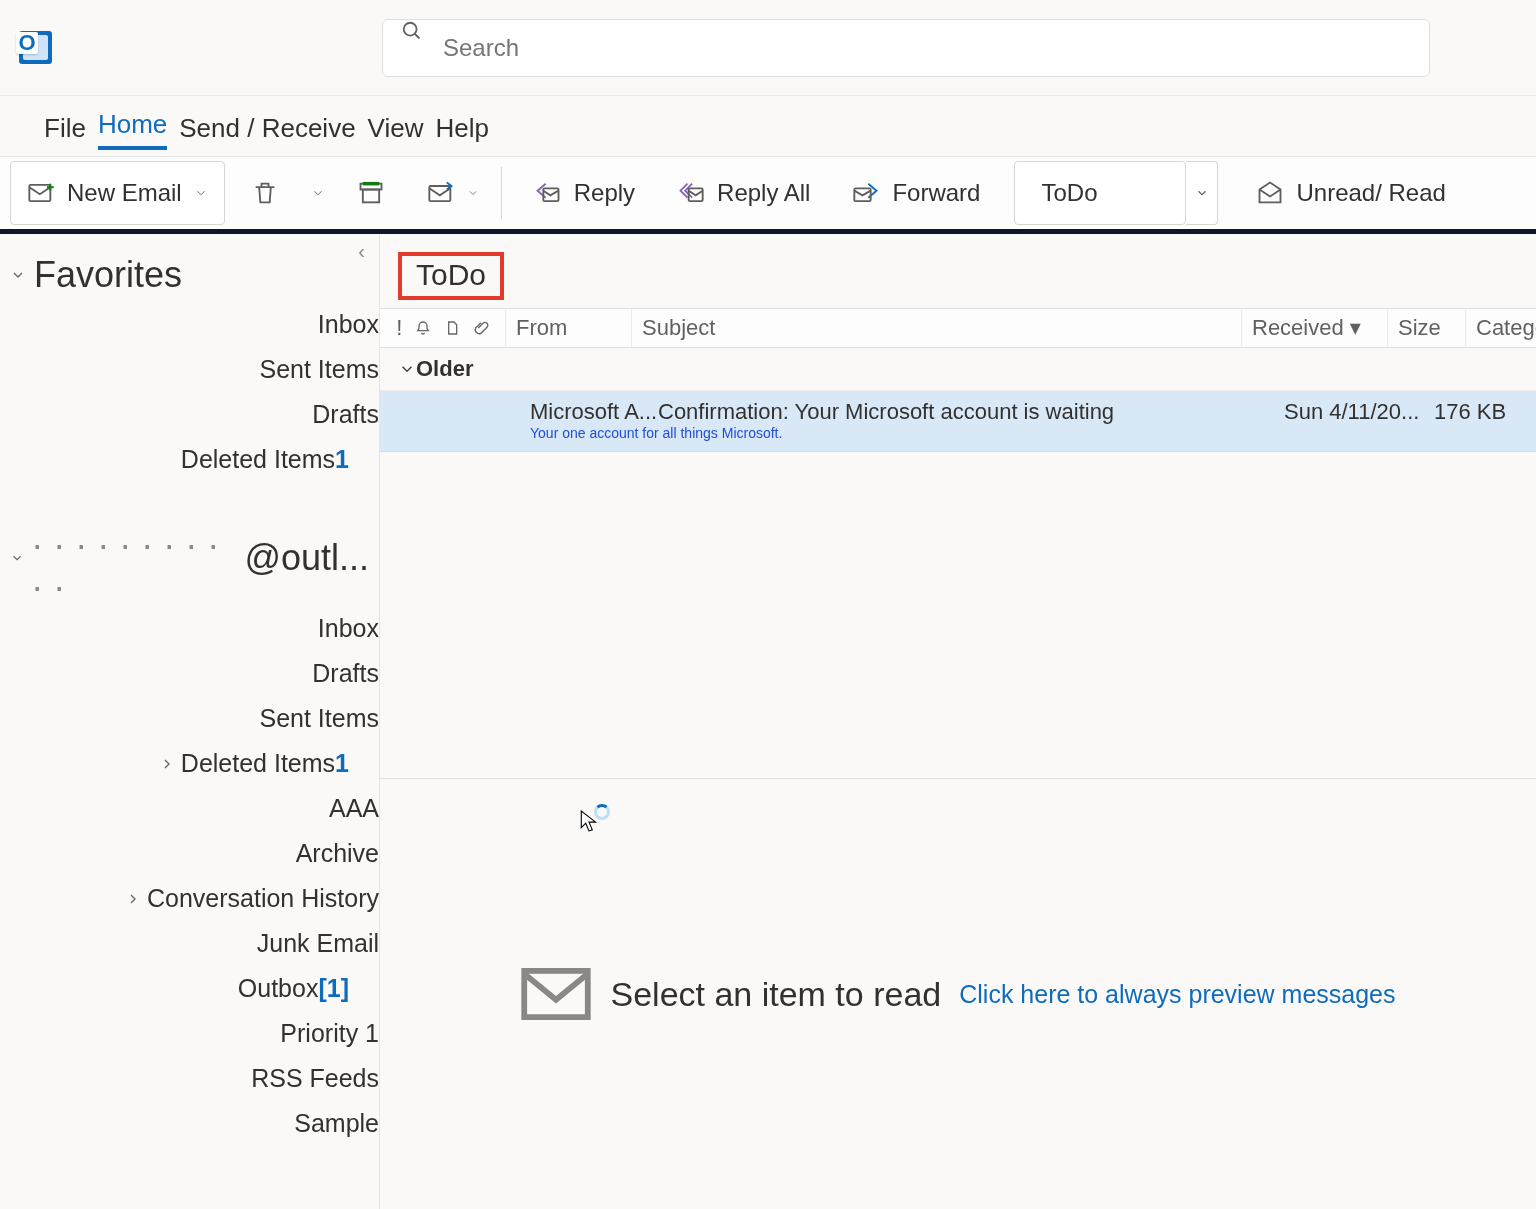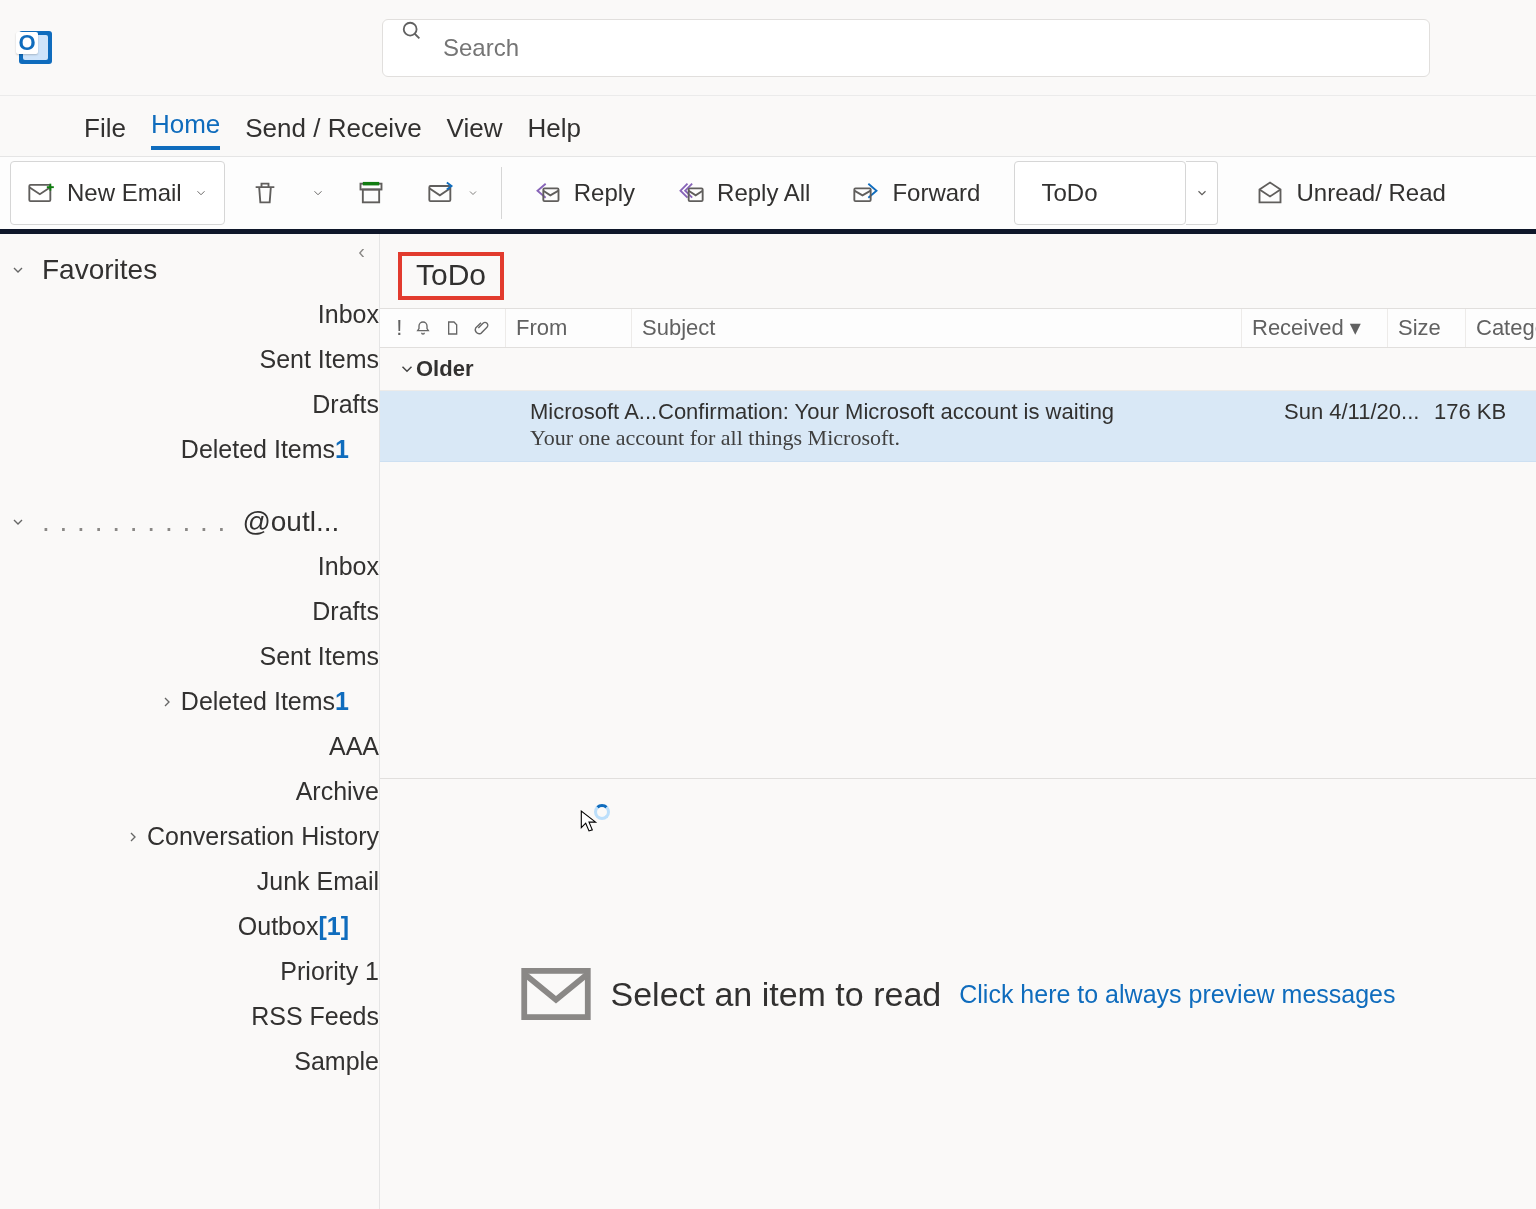--- a/index.html
+++ b/index.html
@@ -8,39 +8,39 @@
 
 .titlebar { height: 96px; display: flex; align-items: center; border-bottom: 1px solid #ebebeb; }
 .app-badge { width: 33px; height: 33px; margin-left: 19px; background: #0f6cbd; border-radius: 3px; position: relative; }
 .app-badge::before { content: ""; position: absolute; inset: 4px; background: #cfe4fa; border-radius: 2px; }
 .app-badge::after  { content: "O"; position: absolute; left: -3px; top: 1px; font-size: 22px; font-weight: 700; color: #0f6cbd; background: #fff; width: 22px; height: 22px; border-radius: 2px; display: flex; align-items: center; justify-content: center; box-shadow: 0 1px 2px rgba(0,0,0,.2); }
 .searchwrap { margin-left: 330px; width: 1048px; height: 58px; background: #fff; border: 1px solid #e1dfdd; border-radius: 6px; display: flex; padding: 0 18px; gap: 20px; }
 .searchwrap svg { width: 22px; height: 22px; stroke:#616161; fill:none; stroke-width:2;}
 .searchwrap input { border: 0; outline: 0; font-size: 24px; color: #616161; background: transparent; flex: 1; }
 
 
-.menubar { height: 60px; display: flex; align-items: flex-end; gap: 25px; padding: 0 44px 6px; font-size: 26px; color: #323130; margin-left: 40px; }
+.menubar { height: 60px; display: flex; align-items: flex-end; gap: 12px; padding: 0 44px 6px; font-size: 26px; color: #323130; }
 .menubar .tab { padding-bottom: 6px; cursor: pointer; }
 .menubar .tab.active { color:#0f6cbd; border-bottom: 4px solid #0f6cbd; }
 
 
 .ribbon { height: 78px; display: flex; align-items: center; border-top: 1px solid #e5e5e5; border-bottom: 5px solid #0f172a; background: #fdfdfd; font-size: 24px; overflow:hidden;}
 .rbtn { height: 64px; display: inline-flex; align-items: center; gap: 12px; padding: 0 16px; border: 1px solid #d6d6d6; border-radius:4px; margin-left: 10px; background:#fff;}
 .rbtn.noborder{border:0; background:transparent;}
 .rbtn svg{width:28px;height:28px;stroke:#605e5c;fill:none;stroke-width:1.6;}
 .sep{width:1px;height:52px;background:#d6d6d6;margin:0 6px;}
 .movefield{height:64px;border:1px solid #d6d6d6;border-radius:4px;margin-left:18px;display:flex;align-items:center;gap:12px;padding:0 14px;background:#fff;}
 .movefield input{border:0;outline:0;font-size:24px;width:130px;color:#323130;background:transparent;}
 .caretbox{height:64px;width:32px;border:1px solid #d6d6d6;border-left:0;border-radius:0 4px 4px 0;display:flex;align-items:center;justify-content:center;background:#fff;}
 
 
 .main{display:flex;height:calc(100% - 234px);}
 .nav{width:380px;border-right:1px solid #e5e5e5;padding-top:10px;position:relative;}
 .collapse{position:absolute;top:6px;right:14px;color:#8a8886;font-size:20px;cursor:pointer;}
-.navhdr{font-size:28px;padding:10px 10px 6px 10px;display:flex;align-items:center;gap:16px;cursor:pointer;}
+.navhdr{font-size:36px;padding:10px 10px 6px 10px;display:flex;align-items:center;gap:8px;cursor:pointer;}
 .navhdr svg,.navitem .chev{width:16px;height:16px;stroke:#666;}
 .navitem{font-size:25px;padding:8px 0 8px 36px;display:flex;align-items:center;justify-content:flex-end;cursor:pointer;}
 .navitem .cnt{color:#0f6cbd;font-weight:600;padding-right:30px;font-size:25px;}
 .navitem .chevwrap{display:inline-flex;align-items:center;gap:6px;}
 .navgap{height:24px;}
 
 .list{flex:1;display:flex;flex-direction:column;}
 .listhdr{padding:18px 18px 8px;}
 .foldertitle{display:inline-block;border:4px solid #e23b2e;padding:2px 14px 4px;font-size:30px;color:#323130;}
 .cols{display:flex;border-top:1px solid #e1dfdd;border-bottom:1px solid #e1dfdd;font-size:22px;color:#616161;background:#fdfdfd;}
@@ -54,21 +54,21 @@
 .c-cat{width:70px;}
 
 .group{display:flex;align-items:center;gap:0;font-weight:600;font-size:22px;padding:8px 18px;border-bottom:1px solid #edebe9;}
 .group svg{width:18px;height:18px;stroke:#444;}
 .msg{background:#d9e8f6;padding:8px 22px 10px 150px;border-bottom:1px solid #cde0f2;font-size:22px;cursor:pointer;}
 .msg .l1{display:flex;}
 .msg .from{color:#323130;width:128px;white-space:nowrap;overflow:hidden;text-overflow:ellipsis;}
 .msg .subj{flex:1;overflow:hidden;white-space:nowrap;}
 .msg .recv{width:150px;text-align:left;}
 .msg .size{width:80px;}
-.msg .prev{color:#404040;font-size:22px;font-family:Liberation Serif, serif;}
+.msg .prev{color:#1d4ed8;font-size:14px;}
 .emptyspace{flex:1;border-bottom:1px solid #e1dfdd;}
 .reader{height:430px;display:flex;align-items:center;justify-content:center;gap:18px;}
 .reader svg{width:72px;height:52px;stroke:#8a8886;fill:none;stroke-width:2;}
 .reader .t1{font-size:34px;color:#323130;}
 .reader .t2{font-size:25px;color:#0f6cbd;cursor:pointer;}
 
 .cursor{position:absolute;left:580px;top:810px;display:flex;align-items:flex-start;}
 .cursor svg{width:18px;height:22px;}
 .spinner{width:16px;height:16px;border:3px solid #bcdffb;border-top-color:#0f6cbd;border-radius:50%;margin-left:-4px;margin-top:-6px;}
 .chev-down{transform:rotate(0);}

